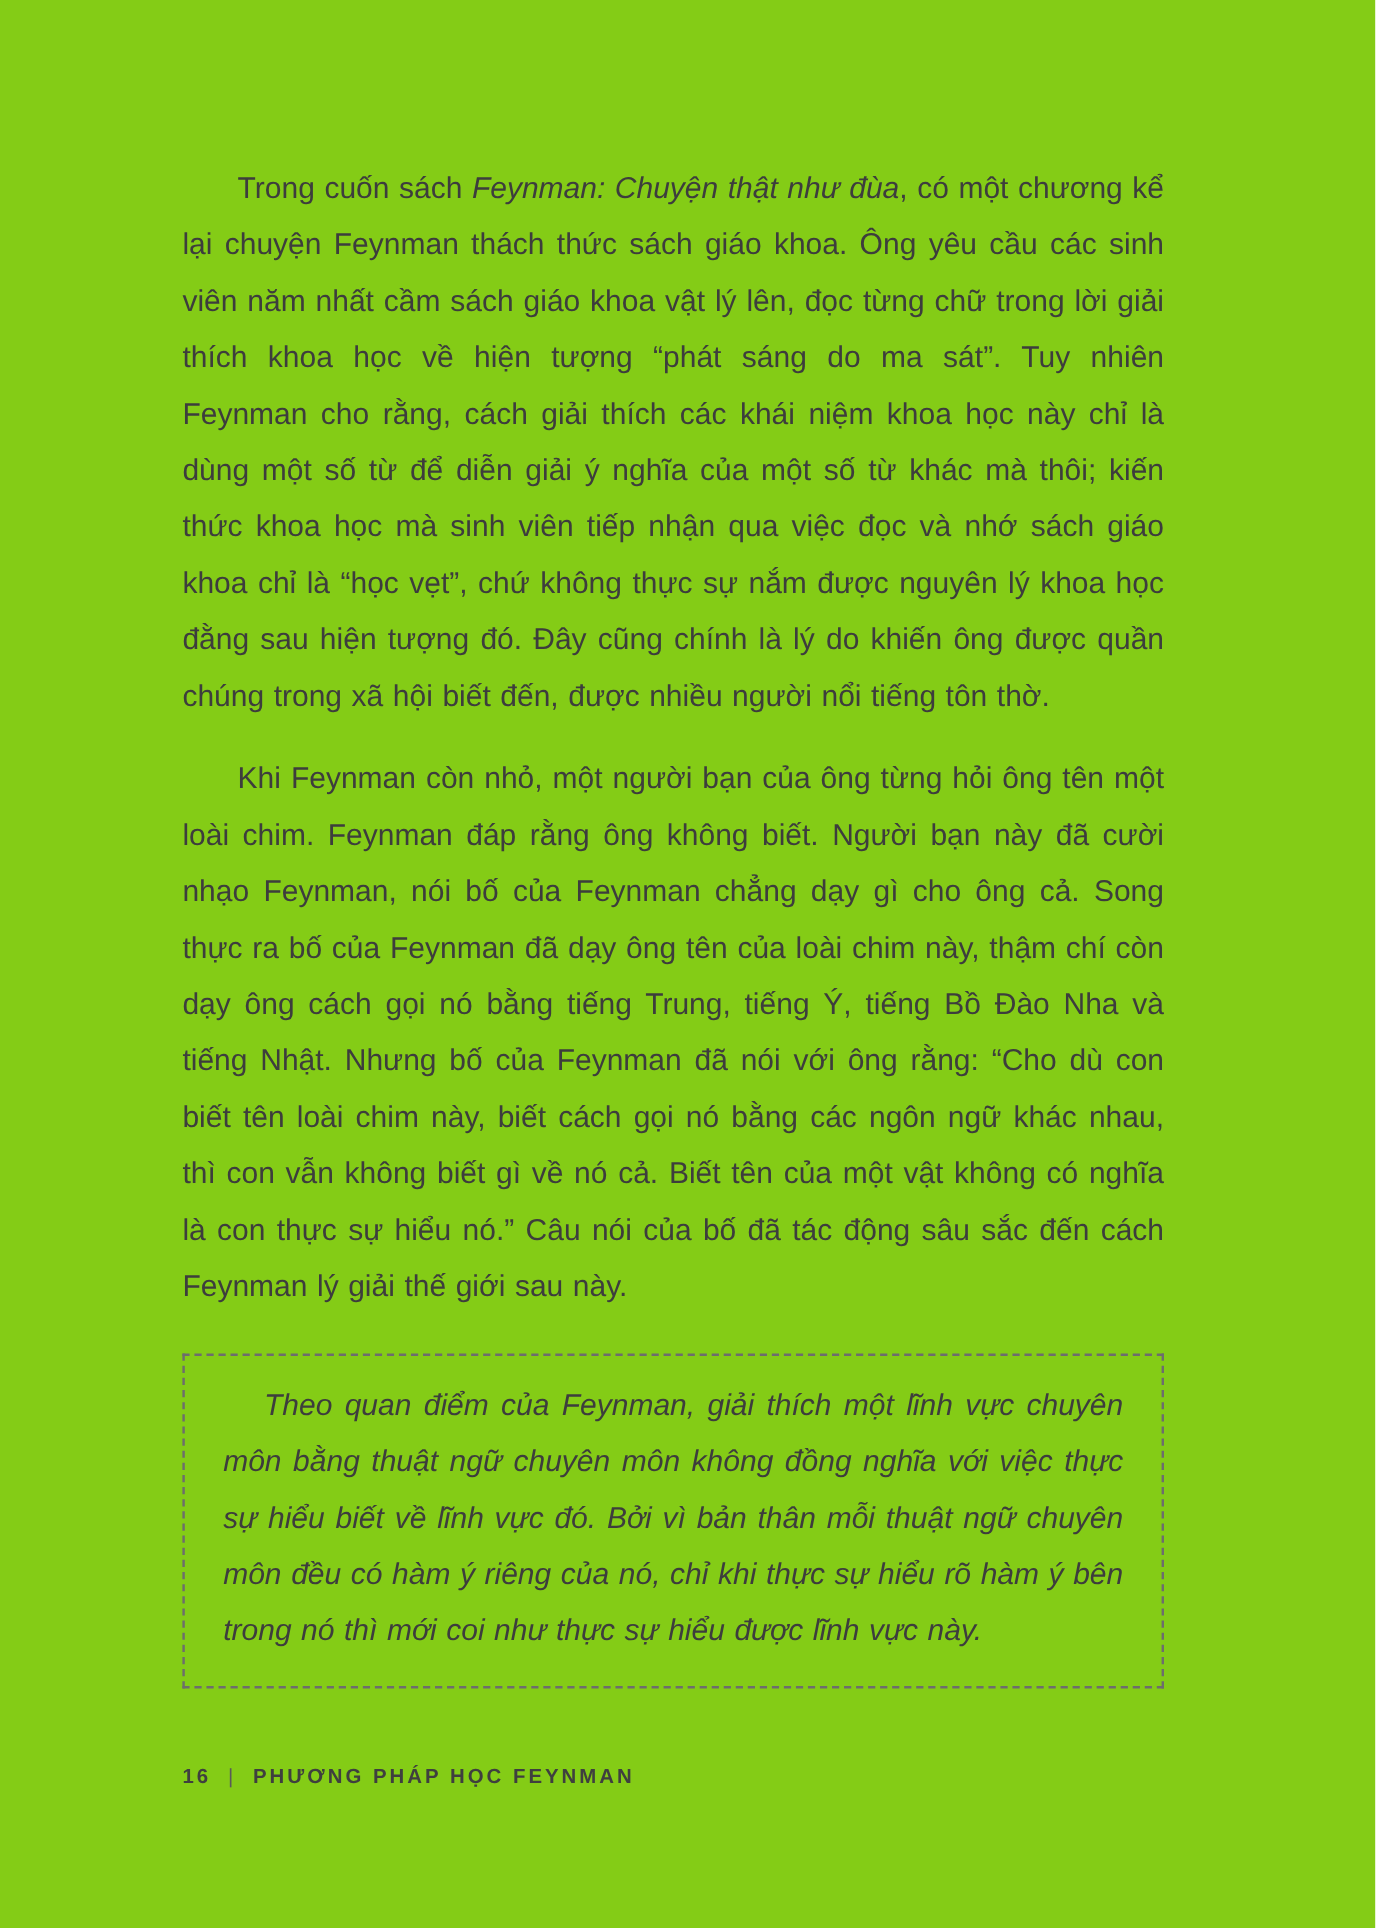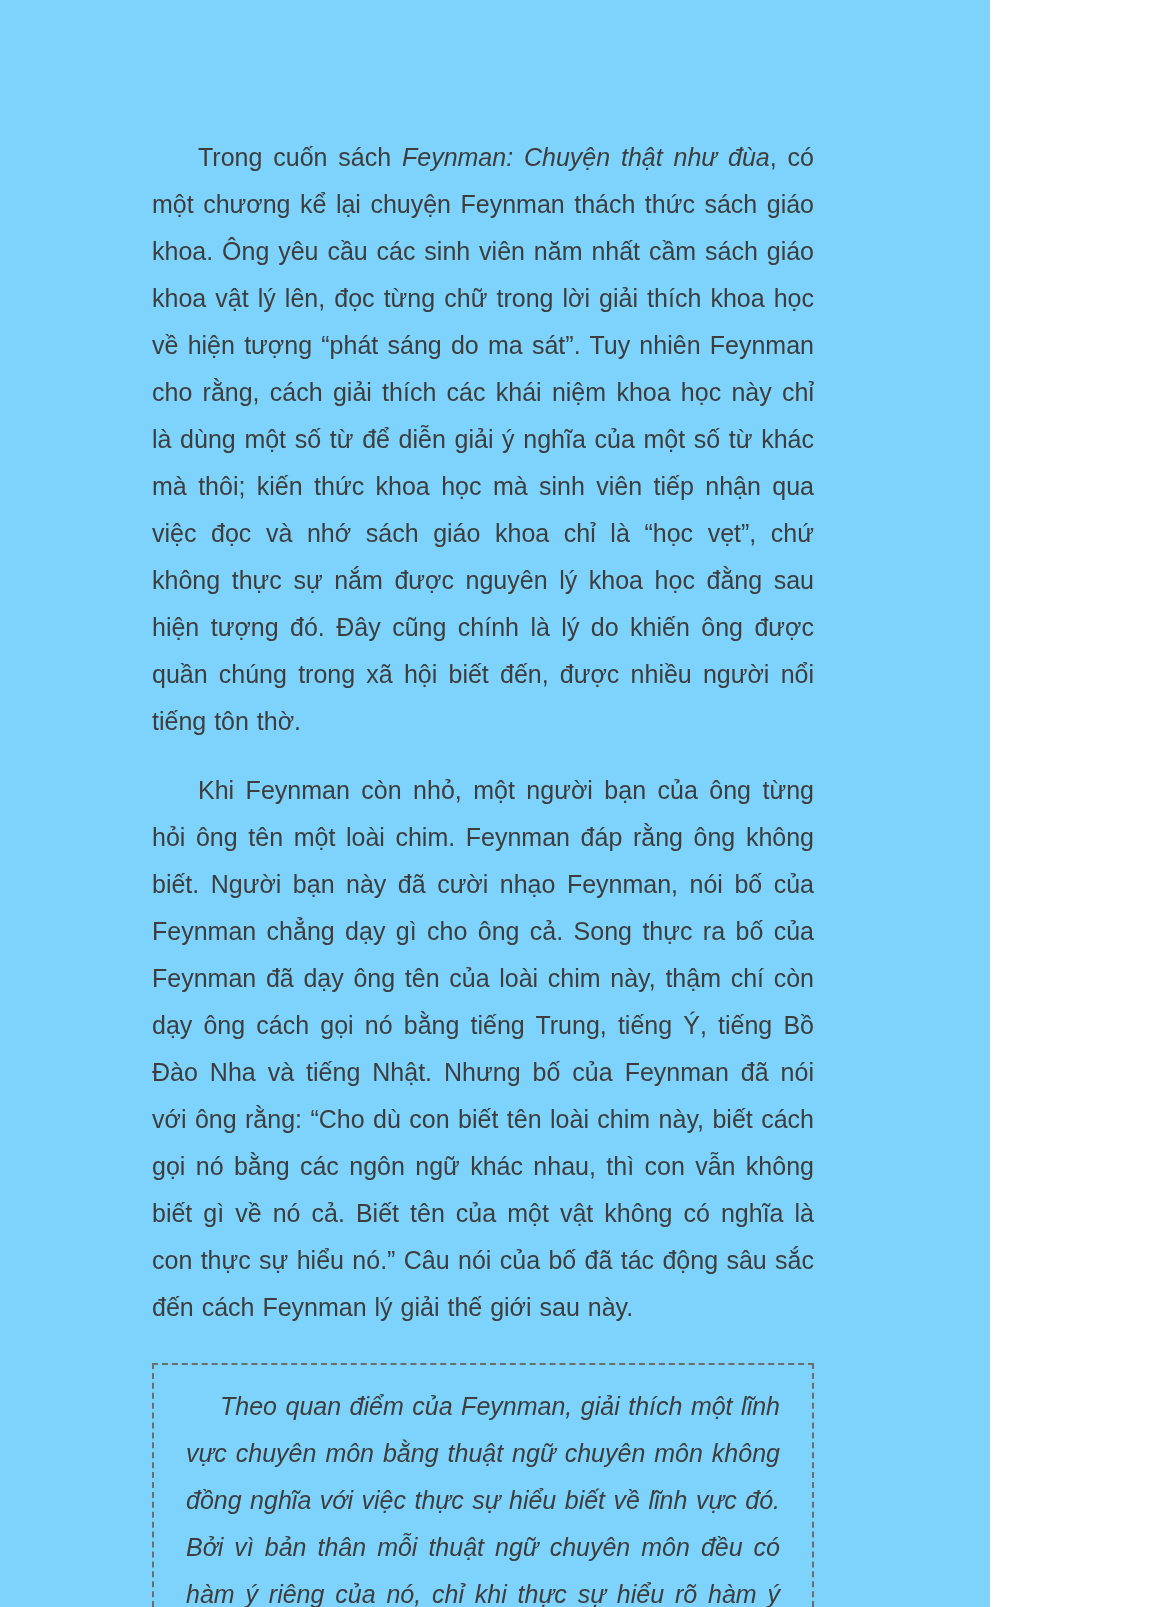--- a/index.html
+++ b/index.html
@@ -2,23 +2,23 @@
 <html lang="vi"><head>
 <meta charset="utf-8">
 <style>
   * { margin: 0; padding: 0; box-sizing: border-box; }
   html, body {
     background: #ffffff;
     font-family: "Liberation Sans", "DejaVu Sans", sans-serif;
   }
   .page {
     position: relative;
-    width: 990px;
+    width: 1146px;
     height: 1607px;
-    background: #7dd3fc;
+    background: #84cc16;
     overflow: hidden;
   }
   .content {
     padding: 134px 176px 0 152px;
     color: #3d3d3d;
   }
   .para {
     font-size: 25px;
     line-height: 47px;
     text-align: justify;

